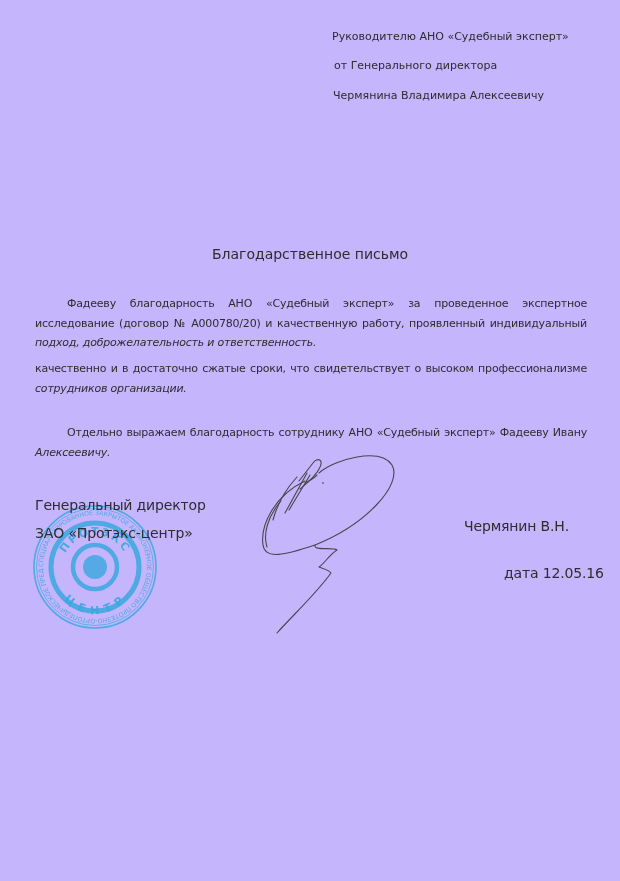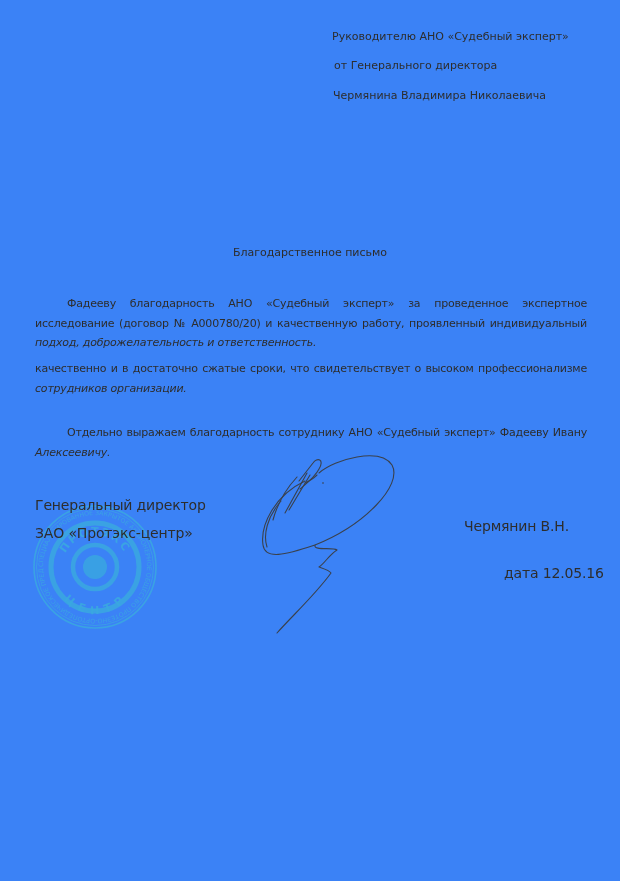--- a/index.html
+++ b/index.html
@@ -13,36 +13,36 @@
       position: relative;
       overflow: hidden;
       font-family: "DejaVu Sans", "Liberation Sans", sans-serif;
       color: #2b2b2b;
       background: #fdfdfd;
     }
     .page {
       position: absolute;
       left: 0; top: 0;
       width: 620px; height: 881px;
-      background: #3b82f6;
+      background: #c4b5fd;
     }
     .txt {
       position: absolute;
       font-size: 14px;
       letter-spacing: -0.15px;
       white-space: nowrap;
       color: #2d2d2d;
     }
     .addressee .line { position: absolute; font-size: 11px; white-space: nowrap; color: #2d2d2d; }
     .title {
       position: absolute;
       left: 0; width: 620px;
       top: 246px;
       text-align: center;
-      font-size: 11px;
+      font-size: 14px;
       color: #2d2d2d;
     }
     .para {
       position: absolute;
       left: 35px;
       width: 552px;
       font-size: 11px;
       line-height: 19.5px;
       text-align: justify;
       text-align-last: left;
@@ -77,21 +77,21 @@
     }
   </style>
 </head>
 <body>
 
 <div class="page">
 
   <div class="addressee">
     <div class="line" style="left:332px; top:30px;">Руководителю АНО «Судебный эксперт»</div>
     <div class="line" style="left:334px; top:59px;">от Генерального директора</div>
-    <div class="line" style="left:333px; top:89px;">Чермянина Владимира Николаевича</div>
+    <div class="line" style="left:333px; top:89px;">Чермянина Владимира Алексеевичу</div>
   </div>
 
   <div class="title">Благодарственное письмо</div>
 
   <div class="para" style="top:294px;">
     <span class="jline"><span class="indent"></span><span>Фадееву благодарность АНО «Судебный эксперт» за проведенное экспертное</span></span>
     <span class="jline">исследование (договор № А000780/20) и качественную работу, проявленный индивидуальный</span>
     <span class="lastline">подход, доброжелательность и ответственность.</span>
   </div>
 

